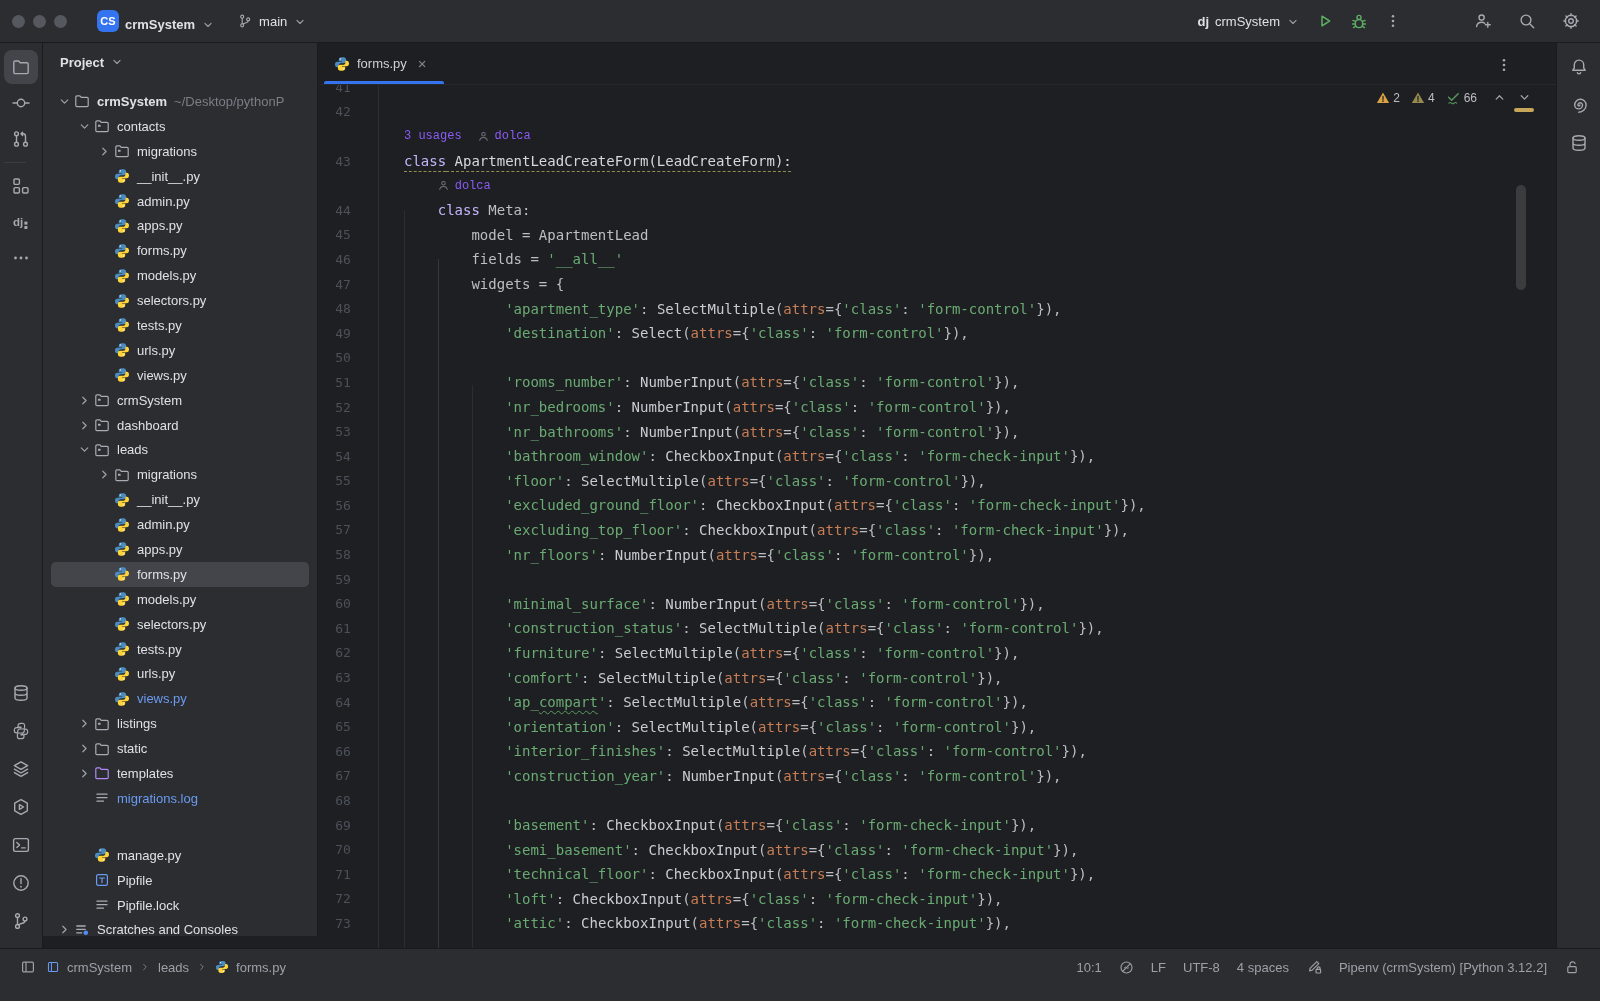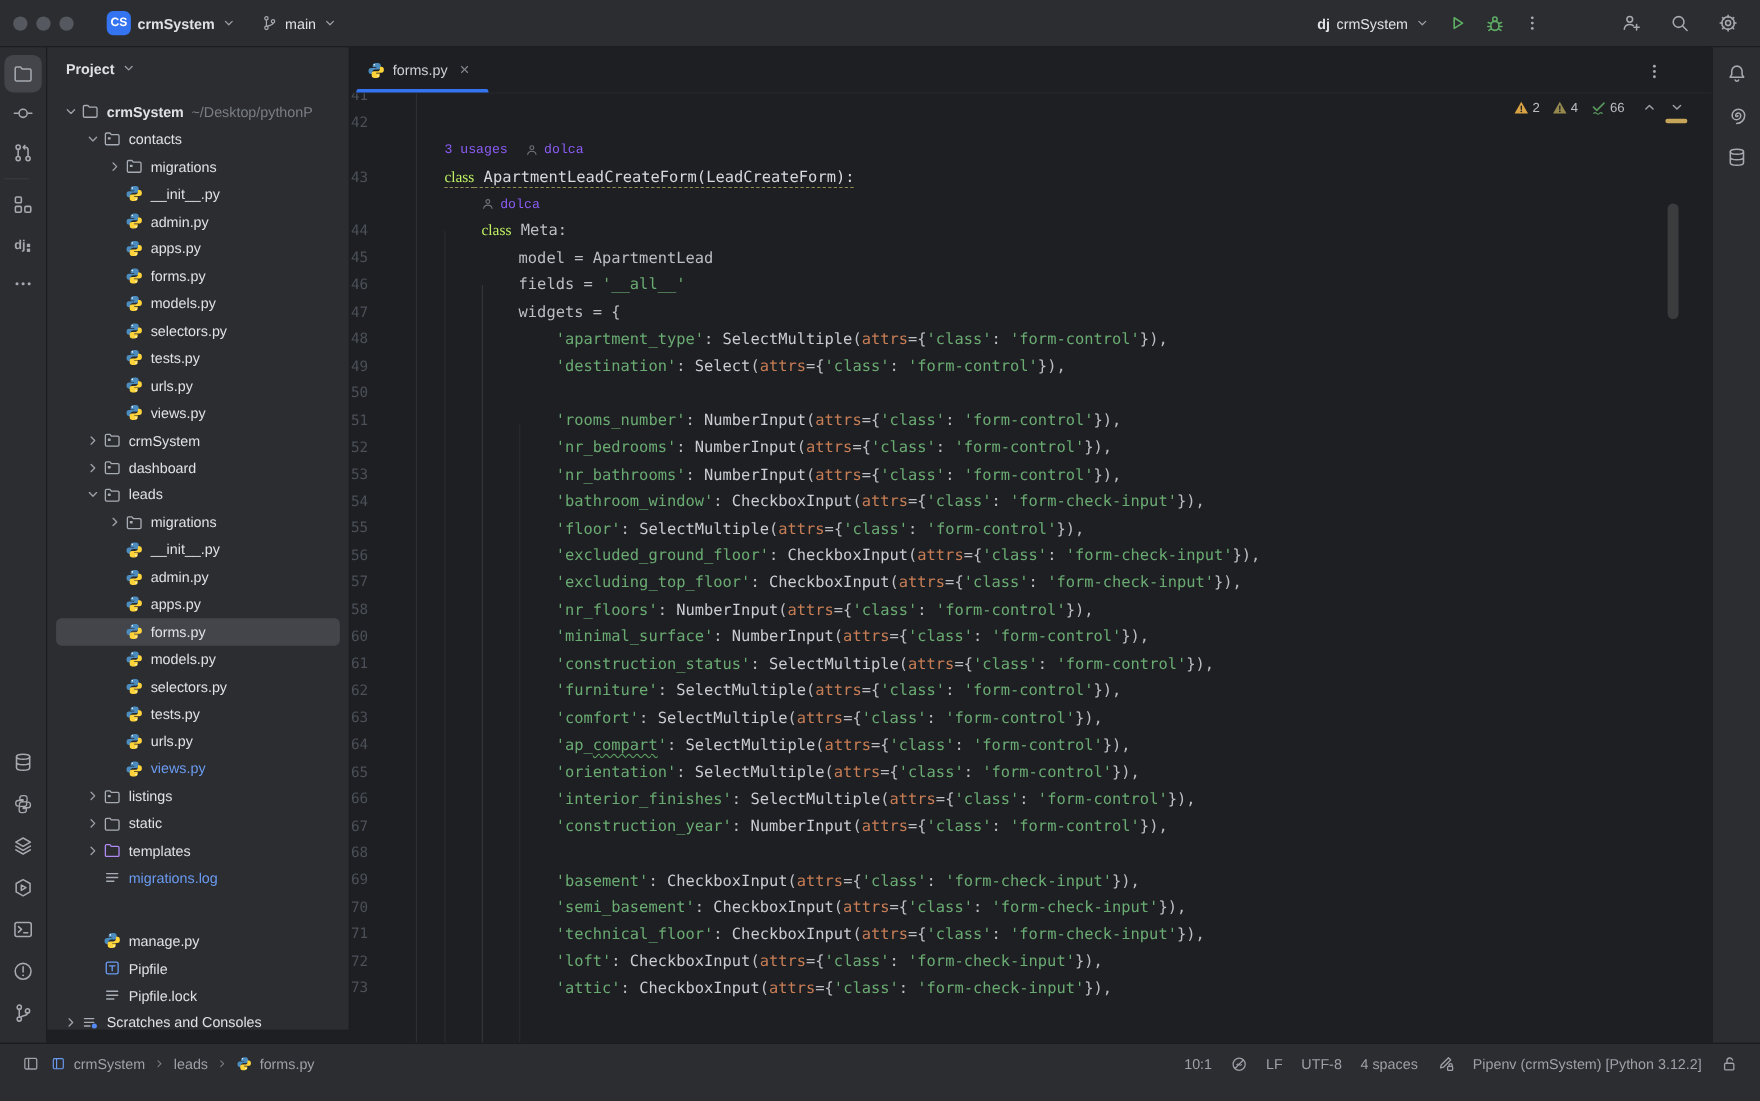--- a/index.html
+++ b/index.html
@@ -13,21 +13,21 @@
   svg { display:block; }
 
   
   .titlebar {
     position:absolute; top:0; left:0; right:0; height:43px;
     background:#2B2D30; border-bottom:1px solid #1A1B1E;
     display:flex; align-items:center; padding:0 14px 0 12px;
   }
   .traffic { display:flex; gap:8px; margin-right:24px; }
   .tl { width:13px; height:13px; border-radius:50%; background:#55585E; }
-  .tb-group { display:flex; align-items:center; gap:6px; padding:4px 6px; border-radius:6px; cursor:default; }
+  .tb-group { display:flex; align-items:flex-end; gap:6px; padding:4px 6px; border-radius:6px; cursor:default; }
   .cs-badge {
     width:22px; height:22px; border-radius:6px; background:#3574F0; color:#fff;
     font-size:11px; font-weight:700; display:flex; align-items:center; justify-content:center;
   }
   .tb-proj { font-weight:700; color:#DFE1E5; }
   .tb-label { color:#DFE1E5; }
   .spacer { flex:1; }
   .dj-text { font-weight:700; color:#DFE1E5; font-size:13px; }
   .tb-iconbtn { width:30px; height:30px; border-radius:6px; display:flex; align-items:center; justify-content:center; }
   .run-group { display:flex; align-items:center; gap:4px; margin-right:60px; }
@@ -82,29 +82,29 @@
 
   .codearea { position:absolute; left:0; right:0; top:42px; bottom:0; overflow:hidden; }
   .vline { position:absolute; top:0; bottom:0; width:1px; }
   .gut-border { left:59px; background:#2D3035; }
   .guide0 { left:85px; top:125px; background:#2A2D31; }
   .guide1 { left:119px; top:174px; background:#34373C; }
   .guide2 { left:153px; top:300px; background:#2A2D31; }
 
   .crow { display:flex; height:24.6px; align-items:center; font-family:"DejaVu Sans Mono", monospace; font-size:14px; }
   .crow .gut {
-    width:85px; flex:none; text-align:left; padding-right:37px;
+    width:85px; flex:none; text-align:center; padding-right:37px;
     color:#4B5059; font-size:13px;
   }
   .crow pre { font-family:inherit; white-space:pre; }
   .crow.inlayrow { font-family:Liberation Mono, monospace; font-size:12px; color:#8b5cf6; }
   .inlay-content { display:flex; align-items:center; gap:6px; }
   .inlay-usages { margin-right:10px; }
 
-  .tok-kw { color:#bef264;font-family:Liberation Serif, serif; }
+  .tok-kw { color:#c4b5fd; }
   .tok-str { color:#6AAB73; }
   .tok-arg { color:#C77D55; }
   .tok-pun { color:#BCBEC4; }
   .tok-plain { color:#BCBEC4; }
   .tok-call { color:#C9CCD3; }
   .tok-decl { color:#D5D8DE; }
   .u-warn { text-decoration:underline dashed #938C52; text-decoration-thickness:1px; text-underline-offset:5px; }
   .typo { text-decoration:underline wavy #5A9C60; text-decoration-thickness:1px; text-underline-offset:3px; }
 
   .inspections {
@@ -884,20 +884,24 @@
           </div>
           <div class="crow">
             <span class="gut">57</span>
             <pre><span class="tok-plain">            </span><span class="tok-str">'excluding_top_floor'</span><span class="tok-pun">: </span><span class="tok-call">CheckboxInput</span><span class="tok-pun">(</span><span class="tok-arg">attrs</span><span class="tok-pun">={</span><span class="tok-str">'class'</span><span class="tok-pun">: </span><span class="tok-str">'form-check-input'</span><span class="tok-pun">}),</span></pre>
           </div>
           <div class="crow">
             <span class="gut">58</span>
             <pre><span class="tok-plain">            </span><span class="tok-str">'nr_floors'</span><span class="tok-pun">: </span><span class="tok-call">NumberInput</span><span class="tok-pun">(</span><span class="tok-arg">attrs</span><span class="tok-pun">={</span><span class="tok-str">'class'</span><span class="tok-pun">: </span><span class="tok-str">'form-control'</span><span class="tok-pun">}),</span></pre>
           </div>
           <div class="crow">
+            <span class="gut">59</span>
+            <pre></pre>
+          </div>
+          <div class="crow">
             <span class="gut">60</span>
             <pre><span class="tok-plain">            </span><span class="tok-str">'minimal_surface'</span><span class="tok-pun">: </span><span class="tok-call">NumberInput</span><span class="tok-pun">(</span><span class="tok-arg">attrs</span><span class="tok-pun">={</span><span class="tok-str">'class'</span><span class="tok-pun">: </span><span class="tok-str">'form-control'</span><span class="tok-pun">}),</span></pre>
           </div>
           <div class="crow">
             <span class="gut">61</span>
             <pre><span class="tok-plain">            </span><span class="tok-str">'construction_status'</span><span class="tok-pun">: </span><span class="tok-call">SelectMultiple</span><span class="tok-pun">(</span><span class="tok-arg">attrs</span><span class="tok-pun">={</span><span class="tok-str">'class'</span><span class="tok-pun">: </span><span class="tok-str">'form-control'</span><span class="tok-pun">}),</span></pre>
           </div>
           <div class="crow">
             <span class="gut">62</span>
             <pre><span class="tok-plain">            </span><span class="tok-str">'furniture'</span><span class="tok-pun">: </span><span class="tok-call">SelectMultiple</span><span class="tok-pun">(</span><span class="tok-arg">attrs</span><span class="tok-pun">={</span><span class="tok-str">'class'</span><span class="tok-pun">: </span><span class="tok-str">'form-control'</span><span class="tok-pun">}),</span></pre>

